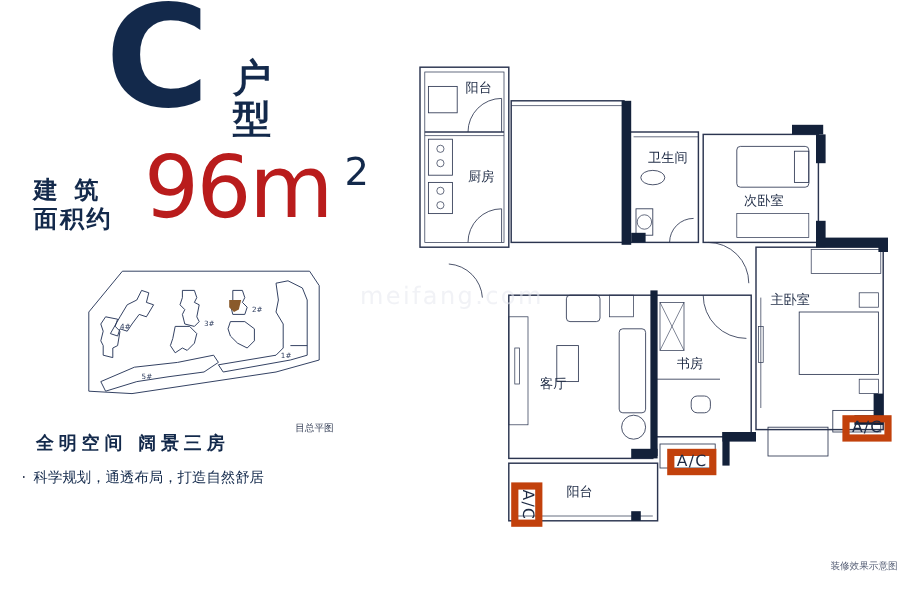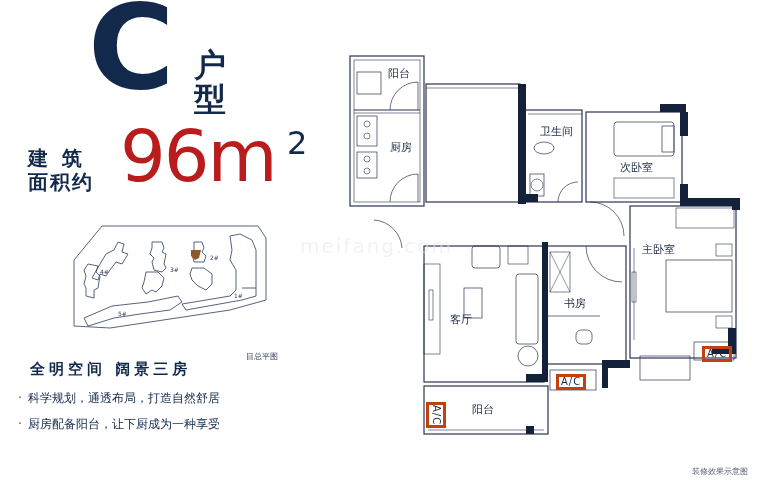--- a/index.html
+++ b/index.html
@@ -12,21 +12,21 @@
   .area-num { left: 120px; top: 120px; font-size: 72px; line-height: 1; color: #b91c1c; font-family: "DejaVu Sans", sans-serif; letter-spacing: -2px; }
   .area-sup { left: 287px; top: 124px; font-size: 32px; color: #13294b; }
   .siteplan { left: 70px; top: 222px; }
   .siteplan-caption { left: 246px; top: 351px; font-size: 8px; color: #333d55; }
   .headline { left: 30px; top: 360px; font-size: 15px; font-weight: bold; color: #13294b; letter-spacing: 4px; font-family: "DejaVu Serif", serif; }
   .features { left: 18px; top: 390px; font-size: 12px; color: #13294b; }
   .features .item { height: 26px; line-height: 16px; white-space: nowrap; }
   .features .dot { display: inline-block; width: 10px; color: #333d55; }
   .plan { left: 340px; top: 40px; }
   .room-label { position: absolute; font-size: 11px; color: #1d2a44; }
-  .ac-label { position: absolute; font-size: 10px; color: #1d2a44; border: 3px solid #c2410c; padding: 0 2px; letter-spacing: 1px; line-height: 10px; }
+  .ac-label { position: absolute; font-size: 13px; color: #1d2a44; border: 6px solid #c2410c; padding: 0 2px; letter-spacing: 1px; line-height: 10px; }
   .caption-br { left: 692px; top: 466px; font-size: 8px; color: #555e75; }
   .watermark { left: 300px; top: 234px; font-size: 20px; color: rgba(230,232,238,0.55); letter-spacing: 2px; font-weight: normal; }
 </style>
 </head>
 <body>
 
 <div class="abs big-c">C</div>
 <div class="abs type-label">户型</div>
 
 <div class="abs area-label">
@@ -61,21 +61,20 @@
     <text x="30" y="52">4#</text>
     <text x="164" y="76">1#</text>
     <text x="48" y="94">5#</text>
   </g>
 </svg>
 <div class="abs siteplan-caption">目总平图</div>
 
 <div class="abs headline">全明空间  阔景三房</div>
 <div class="abs features">
   <div class="item"><span class="dot">·</span><span>科学规划，通透布局，打造自然舒居</span></div>
-  <div class="item"><span class="dot">·</span><span>厨房配备阳台，让下厨成为一种享受</span></div>
 </div>
 
 <div class="abs plan" style="width:420px;height:420px;">
   <svg width="420" height="420" viewBox="0 0 420 420">
     <g fill="none" stroke="#2b3550" stroke-width="1.2">
 
       <rect x="10" y="16" width="74" height="150"></rect>
       <rect x="14" y="20" width="66" height="142" stroke-width="0.6"></rect>
       <line x1="14" y1="70" x2="80" y2="70"></line>
       <line x1="14" y1="73" x2="80" y2="73" stroke-width="0.6"></line>

